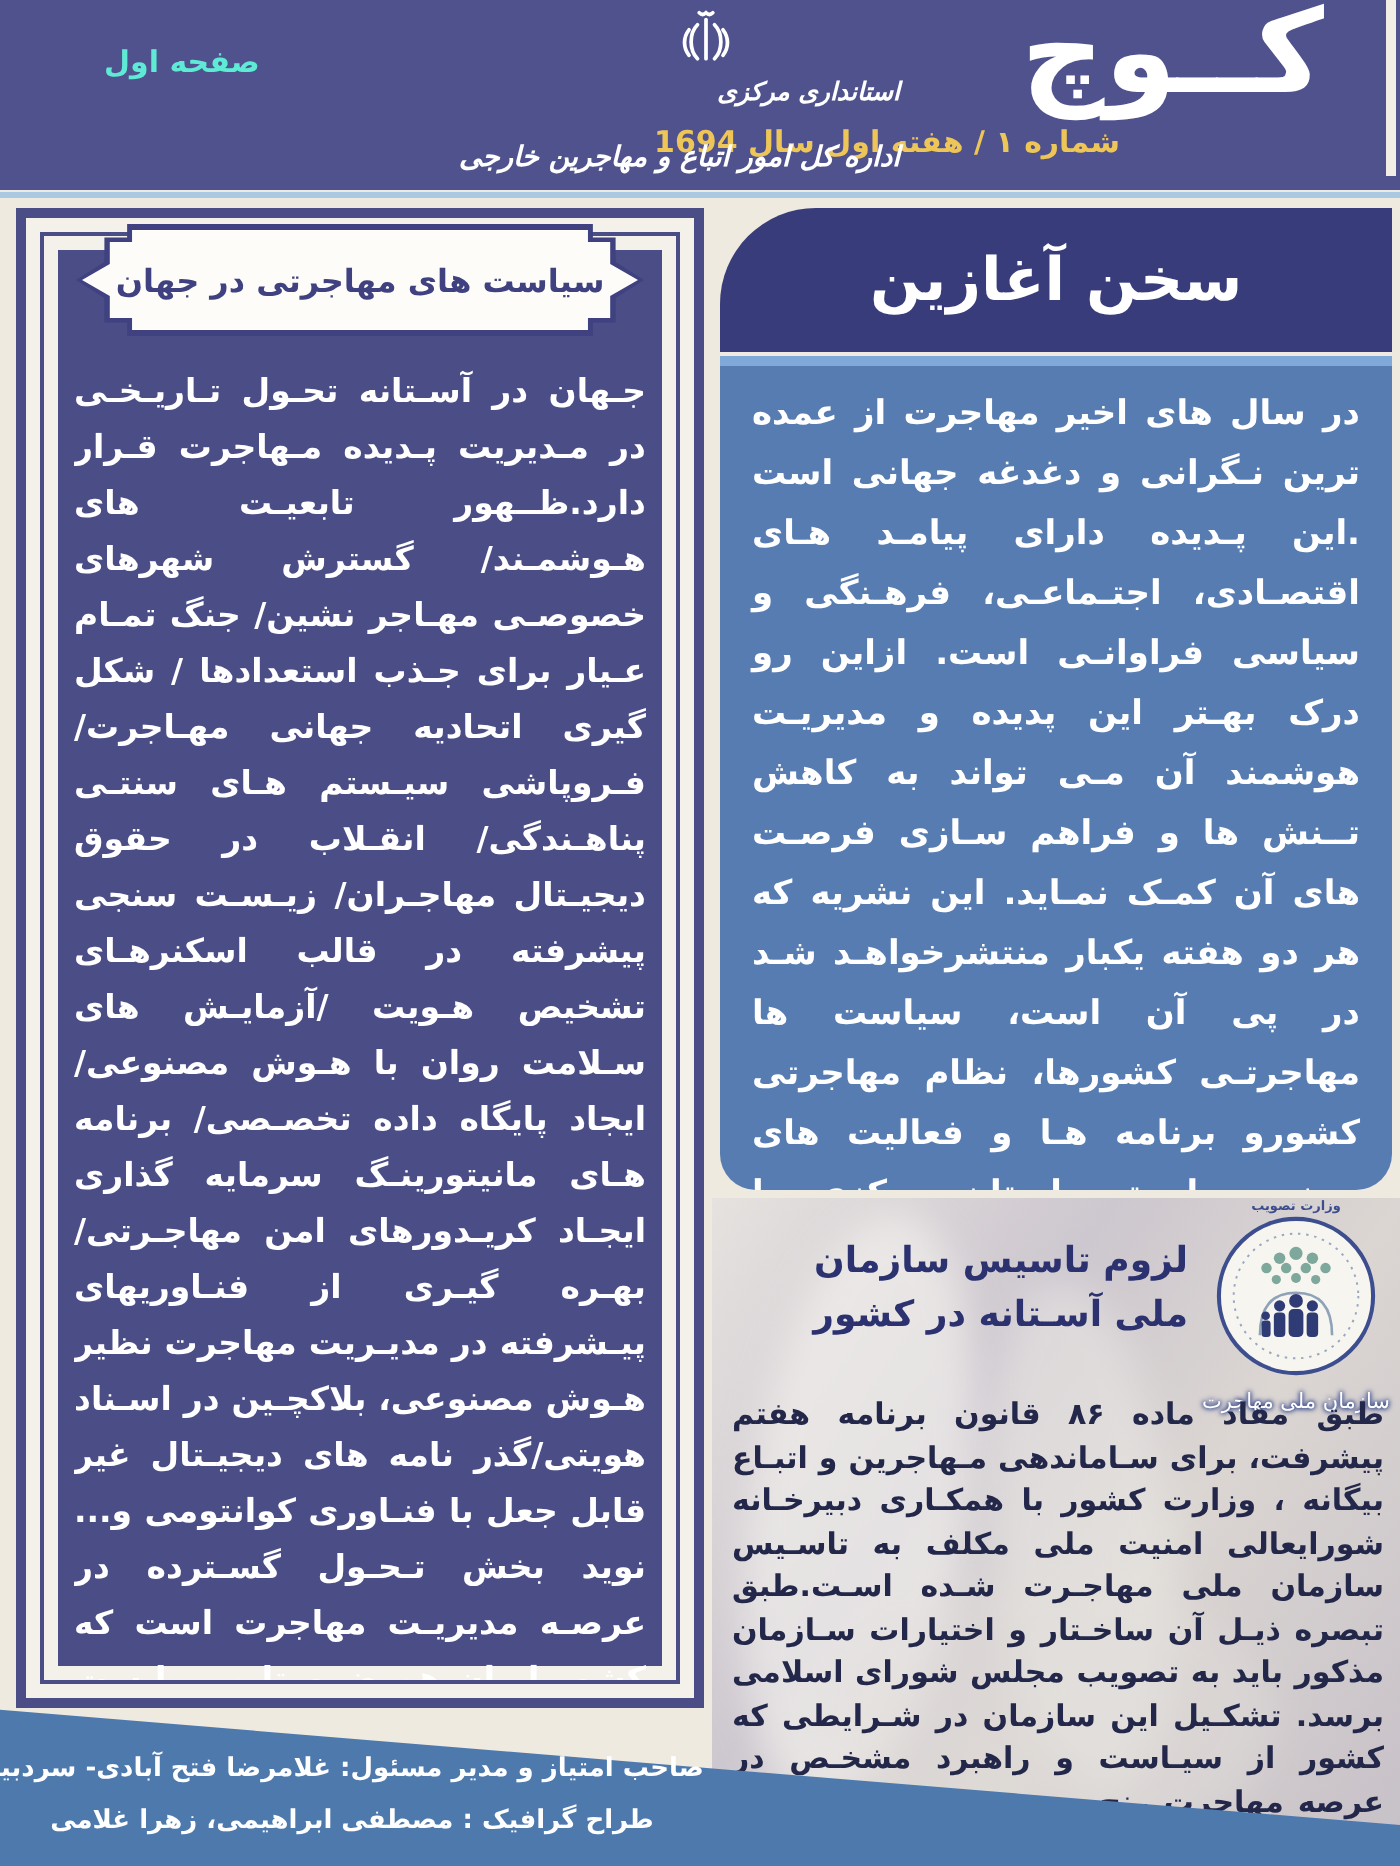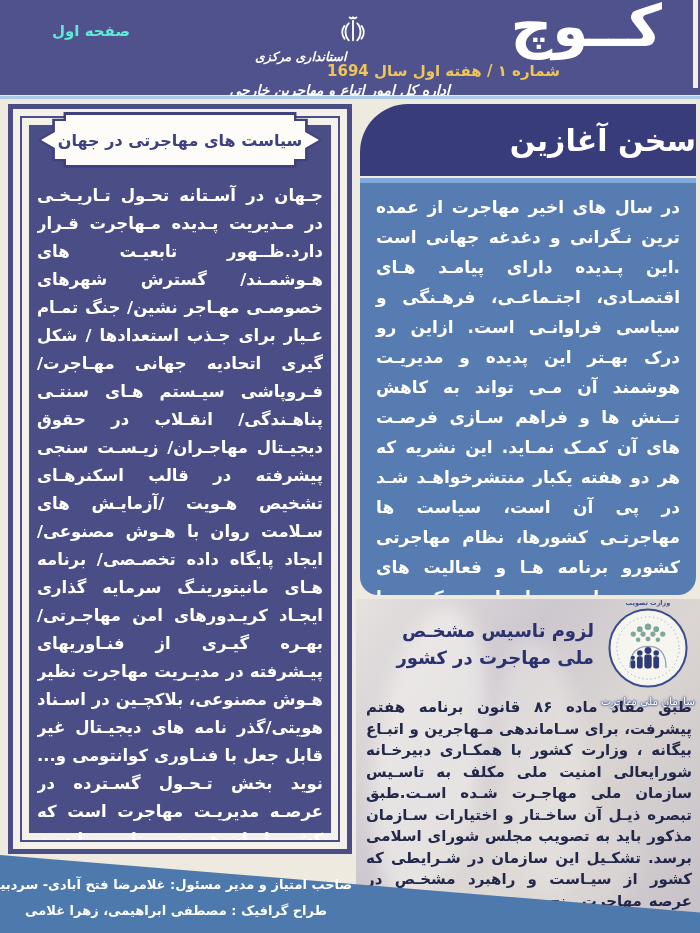--- a/index.html
+++ b/index.html
@@ -7,21 +7,21 @@
   body { font-family:"DejaVu Sans", sans-serif; }
   #page {
     position:relative; width:700px; height:933px; margin:0 auto;
     background:var(--page-bg,#efeadf); overflow:hidden; direction:rtl;
   }
   
   .header { position:absolute; left:0; top:0; width:700px; height:95px; background:var(--header-bg,#50528e); }
   .header-sliver { position:absolute; right:2px; top:0; width:5px; height:88px; background:#f2eee6; }
   .kooch-title { position:absolute; right:38px; top:-8px; color:#fff; font-size:58px; font-weight:bold; letter-spacing:-2px; }
   .issue-info { position:absolute; right:140px; top:62px; color:var(--accent-yellow,#eec658); font-size:15px; font-weight:bold; }
-  .org-block { position:absolute; left:255px; top:14px; width:195px; text-align:left; color:#fff; }
+  .org-block { position:absolute; left:255px; top:3px; width:195px; text-align:right; color:#fff; }
   .org-block svg { display:block; margin:0 auto; }
   .org-line1 { font-size:12.5px; font-style:italic; font-weight:bold; margin-top:1px; }
   .org-line2 { font-size:14px; font-style:italic; font-weight:bold; margin-top:18px; white-space:nowrap; }
   .page-badge { position:absolute; left:52px; top:22px; color:#5eead4; font-size:15px; font-weight:bold; }
   .divider-line { position:absolute; left:0; top:96px; width:700px; height:3px; background:#abc8e2; }
 
   
   .left-panel {
     position:absolute; left:8px; top:104px; width:344px; height:750px;
     background:var(--left-panel-bg,#4b4d86);
@@ -44,21 +44,21 @@
   .left-body {
     position:absolute; left:29px; right:29px; top:78px; bottom:14px;
     color:#fff; font-size:16.5px; font-weight:bold; line-height:28px;
     text-align:justify; text-align-last:center; direction:rtl; overflow:hidden;
   }
 
   
   .rc-header {
     position:absolute; left:360px; top:104px; width:336px; height:72px;
     background:var(--navy-header-bg,#383c7a); border-radius:48px 0 0 0;
-    display:flex; align-items:center; 
+    display:flex; align-items:center; justify-content:center;
   }
   .rc-header span { color:#fff; font-size:30px; font-weight:bold; }
   .rc-strip { position:absolute; left:360px; top:178px; width:336px; height:5px; background:#7fa9d9; }
   .rc-bluebox {
     position:absolute; left:360px; top:183px; width:336px; height:412px;
     background:var(--blue-box-bg,#567cb2); border-radius:0 0 18px 18px;
     padding:9px 16px 0 16px; overflow:hidden;
   }
   .rc-bluebox p {
     color:#fff; font-size:17px; font-weight:bold; line-height:30px;
@@ -178,21 +178,21 @@
           <circle cx="60" cy="56" r="3.4"></circle>
             <rect x="56.5" y="60" width="7" height="15" rx="2.5"></rect>
           <circle cx="31.5" cy="62" r="2.6"></circle>
             <rect x="29" y="65" width="5.5" height="10" rx="2"></rect>
         </g>
       </svg>
     </span>
     <div class="logo-caption">سازمان ملی مهاجرت</div>
   </div>
 
-  <div class="section2-title">لزوم تاسیس مشخـص ملی مهاجرت در کشور</div>
+  <div class="section2-title">لزوم تاسیس سازمان ملی آسـتانه در کشور</div>
   <div class="section2-body">طبق مفاد ماده ۸۶ قانون برنامه هفتم پیشرفت، برای سـاماندهی مـهاجرین و اتبـاع بیگانه ، وزارت کشور با همکـاری دبیرخـانه شورایعالی امنیت ملی مکلف به تاسـیس سازمان ملی مهاجـرت شـده اسـت.طبق تبصره ذیـل آن ساخـتار و اختیارات سـازمان مذکور باید به تصویب مجلس شورای اسلامی برسد. تشکـیل این سازمان در شـرایطی که کشور از سیـاست و راهبرد مشخـص در عرصه مهاجرت رنج می برد و امور مهاجرت درچند دستگاه اجرایی پراکنده است،ضرورتی اجتناب ناپذیراست.</div>
 
   <div class="bottom-band"></div>
   <div class="credits">
     <div>صاحب امتیاز و مدیر مسئول: غلامرضا فتح آبادی- سردبیر: علیرضا فراهانی</div>
     <div>طراح گرافیک : مصطفی ابراهیمی، زهرا غلامی</div>
   </div>
 
 </div>
 

